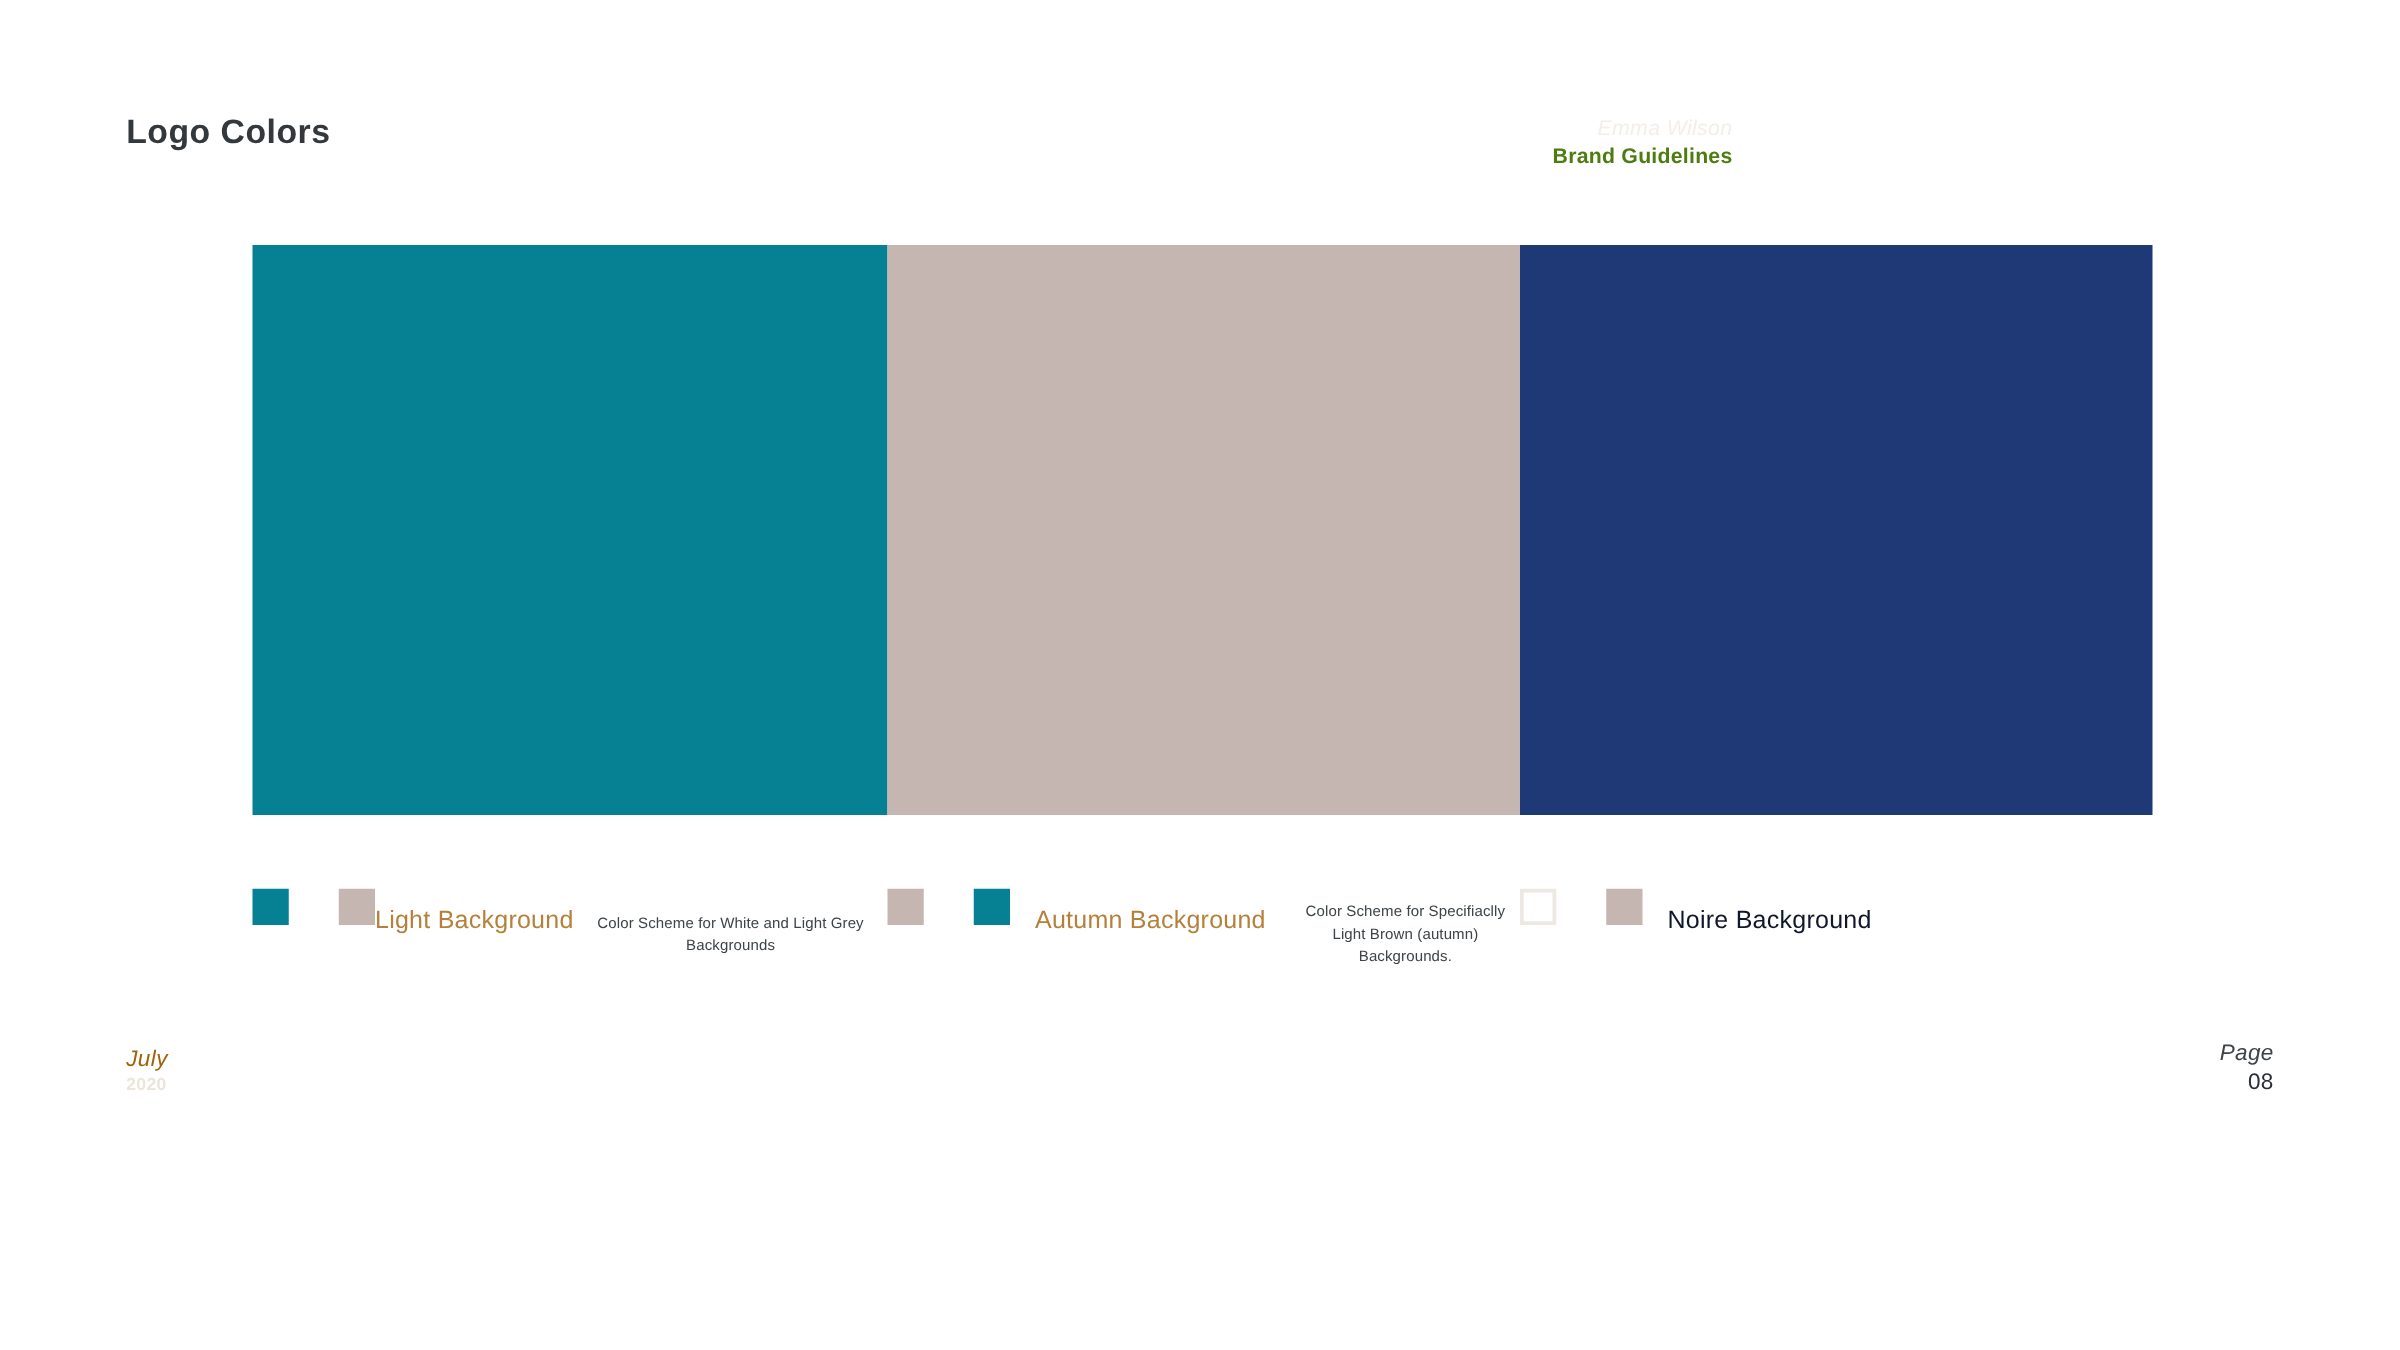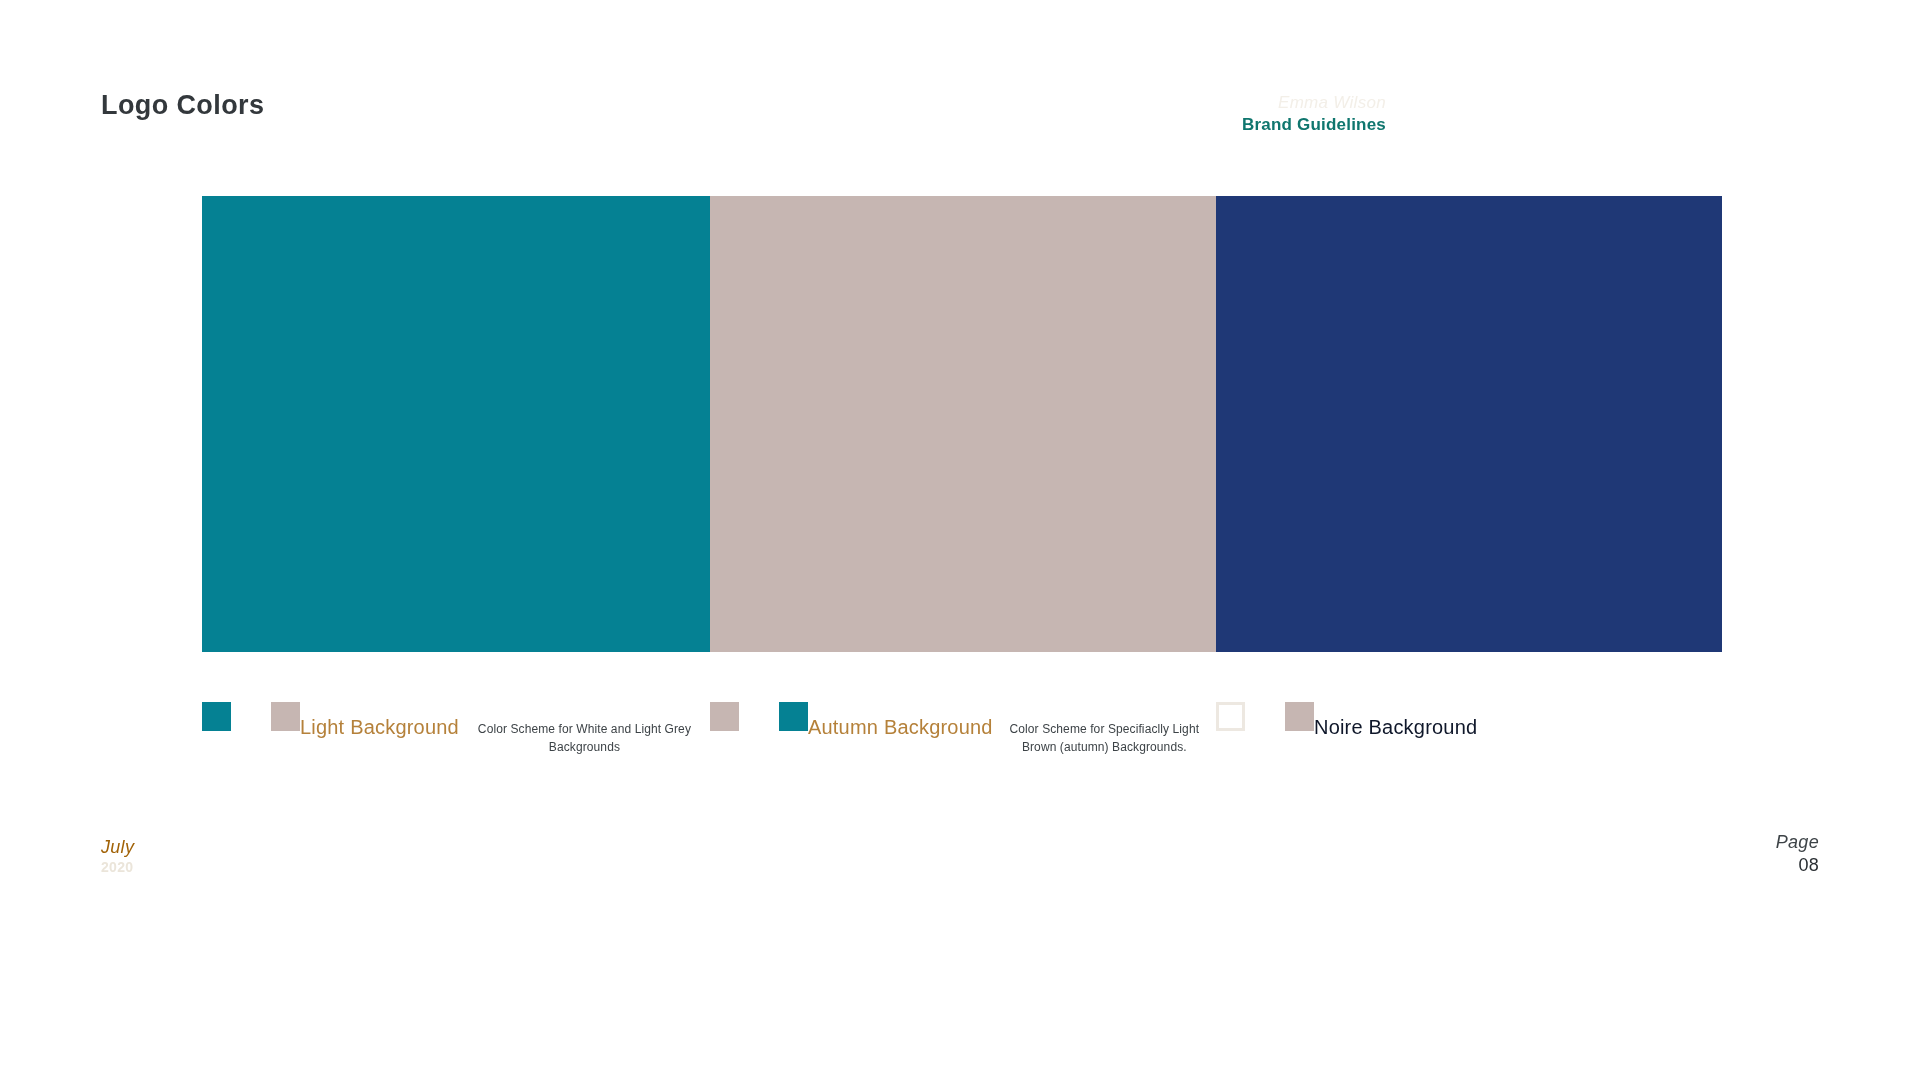--- a/index.html
+++ b/index.html
@@ -39,21 +39,21 @@
   .header-author {
     font-size:17px;
     font-style:italic;
     font-weight:400;
     color:#f3efe8;
     letter-spacing:0.3px;
   }
   .header-subtitle {
     font-size:17px;
     font-weight:700;
-    color:#0f766e;
+    color:#4d7c0f;
     letter-spacing:0.2px;
   }
 
   
   .panel-band {
     position:absolute;
     left:202px; top:196px;
     width:1520px; height:456px;
     display:flex;
   }
@@ -70,21 +70,21 @@
     left:202px; top:676px;
     width:1520px;
     display:flex;
   }
   .column {
     width:508px;
     display:flex;
     flex-direction:row;
     align-items:center;
   }
-  .column.col-autumn, .column.col-noire { width:506px; }
+  .column.col-autumn, .column.col-noire { width:506px;gap:20px; }
 
   .swatch-row {
     display:flex;
     align-items:center;
     gap:40px;
     height:30px;
   }
   .swatch {
     width:29px; height:29px;
   }

